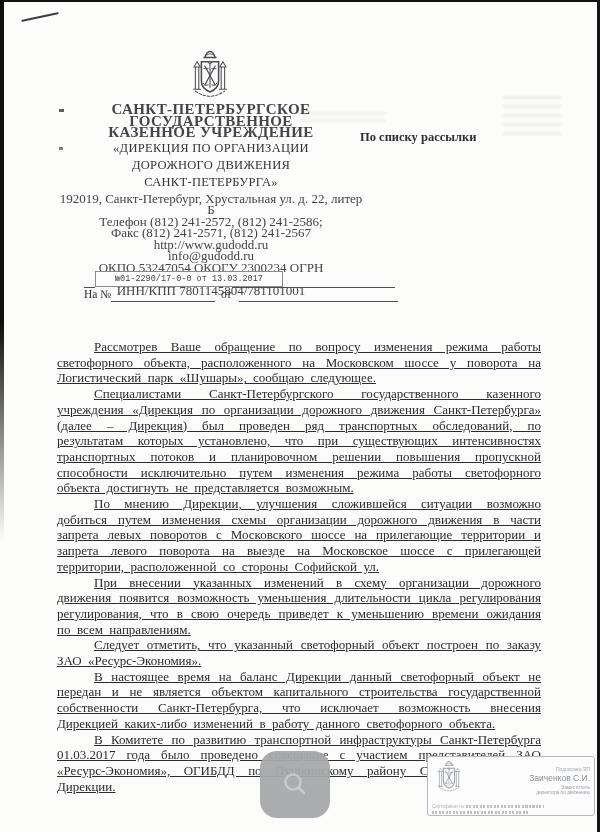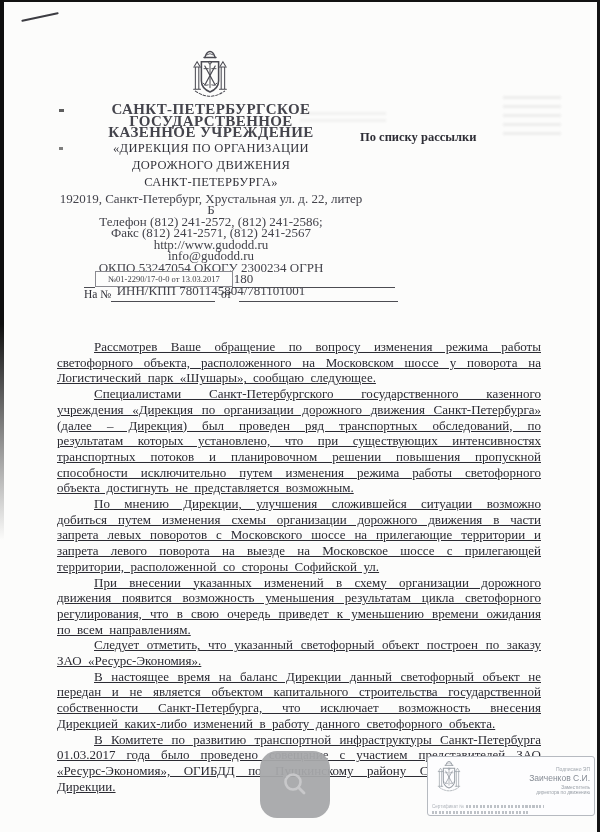--- a/index.html
+++ b/index.html
@@ -28,22 +28,22 @@
   .lh-gap{margin-top:3px;}
   .lh-codes{}
   
   .addressee{position:absolute;left:360px;top:130px;font-size:12.5px;font-weight:bold;color:#2e2e36;}
   
   .ref-line{position:absolute;height:0;border-bottom:1.2px solid #4c4c52;}
   .ref-seg1{left:84px;top:287px;width:11px;}
   .ref-seg2{left:232px;top:287px;width:163px;}
   .ref-seg3{left:111px;top:301px;width:104px;}
   .ref-seg4{left:239px;top:301px;width:159px;}
-  .ref-box{position:absolute;left:95px;top:271px;padding:2px 12px;border:1px solid #8a8a90;border-radius:0;
-           font-family:Liberation Serif, serif;font-size:8.5px;color:#3f3f46;background:#fdfdfc;}
+  .ref-box{position:absolute;left:95px;top:271px;padding:2px 19px;border:1px solid #8a8a90;border-radius:0;
+           font-family:Liberation Mono, monospace;font-size:8.5px;color:#3f3f46;background:#fdfdfc;}
   .ref-na{position:absolute;left:84px;top:288px;font-size:11.5px;color:#2e2e36;}
   .ref-ot{position:absolute;left:221px;top:288px;font-size:11.5px;color:#2e2e36;}
   
   .body-text{position:absolute;left:57px;top:339px;width:484px;font-size:13px;line-height:15.7px;
              color:#2b2b33;text-align:justify;word-spacing:3.2px;text-decoration:underline;}
   .body-text p{margin:0;text-indent:37px;}
   
   .stamp{position:absolute;left:427px;top:756px;width:168px;height:60px;border:1px solid #b6bac0;
          border-radius:3px;background:#fdfdfe;box-sizing:border-box;padding:2px 4px 2px 4px;
          font-family:"Liberation Sans",sans-serif;display:flex;flex-direction:column;}
@@ -128,21 +128,21 @@
   <div class="ref-line ref-seg2"></div>
   <div class="ref-na">На №</div>
   <div class="ref-line ref-seg3"></div>
   <div class="ref-ot">от</div>
   <div class="ref-line ref-seg4"></div>
 
   <div class="body-text">
     <p>Рассмотрев Ваше обращение по вопросу изменения режима работы светофорного объекта, расположенного на Московском шоссе у поворота на Логистический парк «Шушары», сообщаю следующее.</p>
     <p>Специалистами Санкт-Петербургского государственного казенного учреждения «Дирекция по организации дорожного движения Санкт-Петербурга» (далее – Дирекция) был проведен ряд транспортных обследований, по результатам которых установлено, что при существующих интенсивностях транспортных потоков и планировочном решении повышения пропускной способности исключительно путем изменения режима работы светофорного объекта достигнуть не представляется возможным.</p>
     <p>По мнению Дирекции, улучшения сложившейся ситуации возможно добиться путем изменения схемы организации дорожного движения в части запрета левых поворотов с Московского шоссе на прилегающие территории и запрета левого поворота на выезде на Московское шоссе с прилегающей территории, расположенной со стороны Софийской ул.</p>
-    <p>При внесении указанных изменений в схему организации дорожного движения появится возможность уменьшения результатам цикла светофорного регулирования, что в свою очередь приведет к уменьшению времени ожидания по всем направлениям.</p>
+    <p>При внесении указанных изменений в схему организации дорожного движения появится возможность уменьшения длительности цикла регулирования регулирования, что в свою очередь приведет к уменьшению времени ожидания по всем направлениям.</p>
     <p>Следует отметить, что указанный светофорный объект построен по заказу ЗАО «Ресурс-Экономия».</p>
     <p>В настоящее время на баланс Дирекции данный светофорный объект не передан и не является объектом капитального строительства государственной собственности Санкт-Петербурга, что исключает возможность внесения Дирекцией каких-либо изменений в работу данного светофорного объекта.</p>
     <p>В Комитете по развитию транспортной инфраструктуры Санкт-Петербурга 01.03.2017 года было проведено совещание с участием представителей ЗАО «Ресурс-Экономия», ОГИБДД по Пушкинскому району Санкт-Петербурга и Дирекции.</p>
   </div>
 
   <div class="stamp">
     <div class="stamp-main">
       <span class="stamp-arms">
         <svg width="34" height="41" viewBox="0 0 60 72">
             <use href="#arms"></use>

